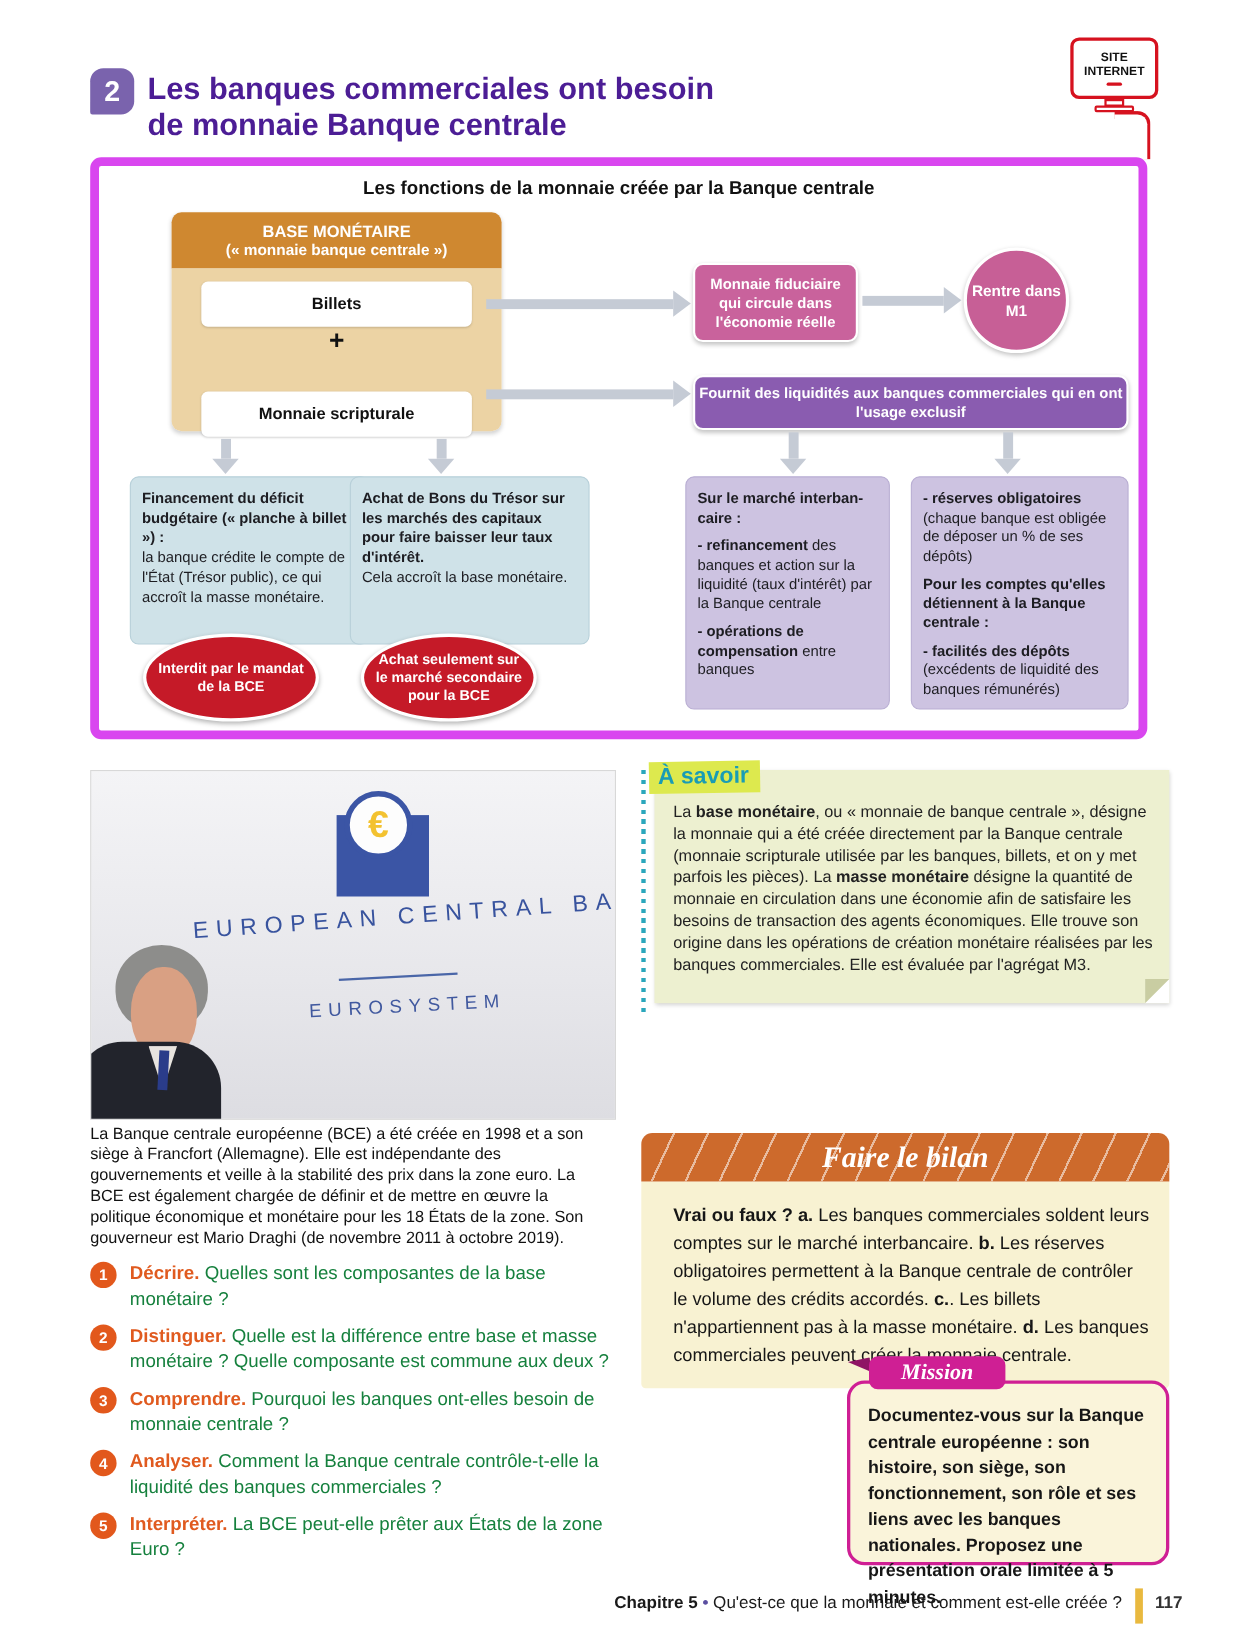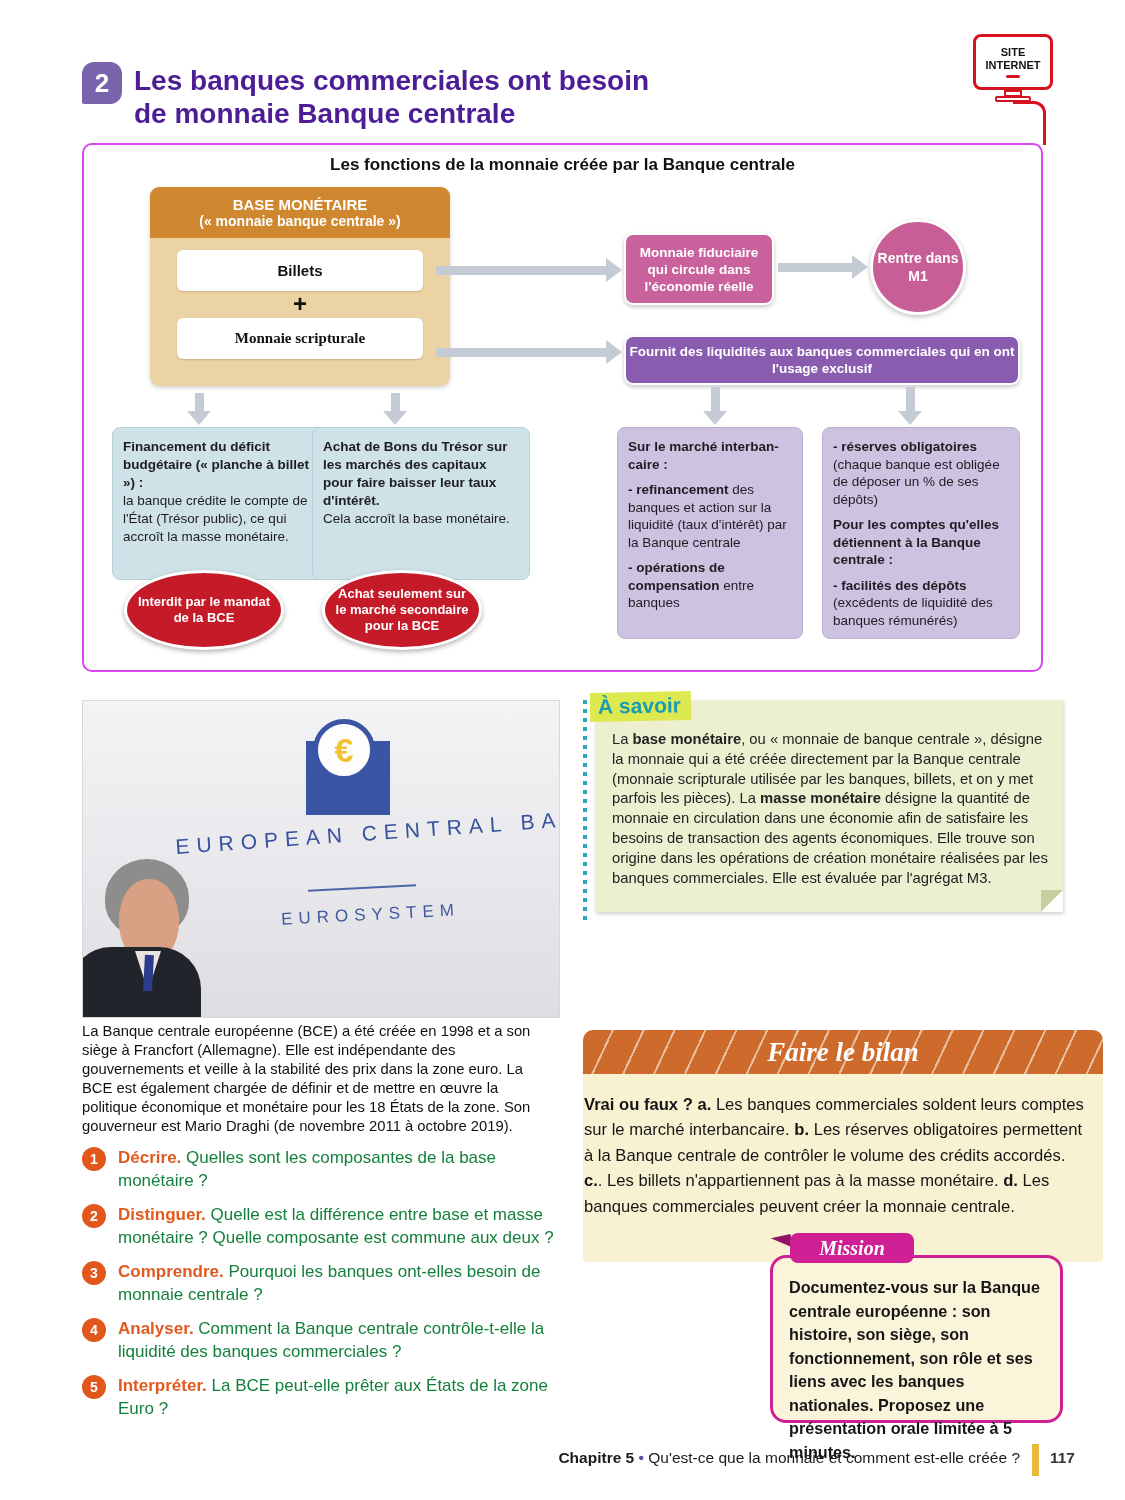--- a/index.html
+++ b/index.html
@@ -22,21 +22,21 @@
   .monitor-neck { position:absolute; left:1004px; top:90px; width:18px; height:7px; background:#fff; border:2px solid #d6121f; }
   .monitor-base { position:absolute; left:995px; top:96px; width:36px; height:6px; background:#fff; border:2px solid #d6121f; border-radius:2px; }
   .site-caption { position:absolute; left:790px; top:104px; width:250px; text-align:right;
     font-size:15px; line-height:21px; color:#111; }
   .site-caption .it { font-style:italic; }
   .connector { position:absolute; left:1013px; top:101px; width:33px; height:44px;
     border-top:3px solid #d6121f; border-right:3px solid #d6121f; border-top-right-radius:12px; }
 
   
   .frame { position:absolute; left:82px; top:143px; width:961px; height:529px; background:#fff;
-    border:2px solid #d946ef; border-radius:10px; }
+    border:8px solid #d946ef; border-radius:10px; }
   .frame-title { position:absolute; left:0; right:0; top:10px; text-align:center;
     font-size:17px; font-weight:bold; color:#111; }
 
   .base-block { position:absolute; left:66px; top:42px; width:300px; border-radius:9px;
     box-shadow:0 2px 4px rgba(0,0,0,.18); }
   .base-head { background:#cf8830; border-radius:9px 9px 0 0; color:#fff; text-align:center;
     padding:9px 6px; font-weight:bold; }
   .base-head .l1 { font-size:15px; }
   .base-head .l2 { font-size:14px; }
   .base-body { position:relative; background:#ecd3a4; border-radius:0 0 9px 9px; height:148px; }
@@ -110,28 +110,28 @@
   
   .caption { position:absolute; left:82px; top:1022px; width:458px; font-size:14.8px; line-height:19px; color:#111; }
   .questions { position:absolute; left:82px; top:1146px; width:482px; }
   .q { position:relative; padding-left:36px; margin-bottom:11px; font-size:17px; line-height:23px; }
   .q .qnum { position:absolute; left:0; top:1px; width:24px; height:24px; border-radius:50%; background:#e2581c;
     color:#fff; font-size:14px; font-weight:bold; display:flex; align-items:center; justify-content:center; }
   .q .verb { color:#e05a1f; font-weight:bold; }
   .q .qtext { color:#15803d;margin-top:17px; }
 
   
-  .bilan { position:absolute; left:583px; top:1030px; width:520px; }
+  .bilan { position:absolute; left:583px; top:1030px; width:480px; }
   .bilan-head { height:44px; background:#cd6a2c; border-radius:10px 10px 0 0; position:relative; overflow:hidden;
     display:flex; align-items:center; justify-content:center; }
   .bilan-head .stripes { position:absolute; inset:0;
     background:repeating-linear-gradient(115deg, transparent 0 26px, rgba(255,255,255,.55) 26px 28px); }
   .bilan-title { position:relative; color:#fff; font-family:"Liberation Serif", serif; font-style:italic;
     font-weight:bold; font-size:27px; padding:0 14px; }
-  .bilan-body { background:#f8f2d2; padding:18px 18px 16px 1px; min-height:188px;
+  .bilan-body { background:#f8f2d2; padding:18px 18px 16px 29px; min-height:188px;
     font-size:16.6px; line-height:25.4px; color:#161616; border-radius:0 0 4px 4px; }
 
   .mission-tab { position:absolute; left:790px; top:1233px; width:124px; height:30px; background:#cf1f94;
     border-radius:8px; color:#fff; font-family:"Liberation Serif", serif; font-style:italic; font-weight:bold;
     font-size:20px; display:flex; align-items:center; justify-content:center; z-index:3; }
   .mission-fold { position:absolute; left:772px; top:1236px; width:0; height:0; z-index:2;
     border-top:14px solid #8f1465; border-left:20px solid transparent; transform:rotate(-12deg); }
   .mission-box { position:absolute; left:770px; top:1255px; width:293px; height:168px; background:#faf4da;
     border:3px solid #cf1f94; border-radius:16px; padding:18px 14px 10px 16px; z-index:1;
     font-size:16.2px; line-height:23.5px; font-weight:bold; color:#161616; }
@@ -172,21 +172,21 @@
     <div class="frame-title">Les fonctions de la monnaie créée par la Banque centrale</div>
 
     <div class="base-block">
       <div class="base-head">
         <div class="l1">BASE MONÉTAIRE</div>
         <div class="l2">(« monnaie banque centrale »)</div>
       </div>
       <div class="base-body">
         <div class="white-box" style="top:12px;">Billets</div>
         <div class="plus">+</div>
-        <div class="white-box" style="top:80px;font-family:Liberation Serif, serif;">Monnaie scripturale</div>
+        <div class="white-box" style="top:112px;">Monnaie scripturale</div>
       </div>
     </div>
 
     <div class="harrow" style="left:352px; top:113px; width:186px;">
       <div class="bar"></div>
         <div class="head"></div>
     </div>
     <div class="harrow" style="left:694px; top:110px; width:90px;">
       <div class="bar"></div>
         <div class="head"></div>

